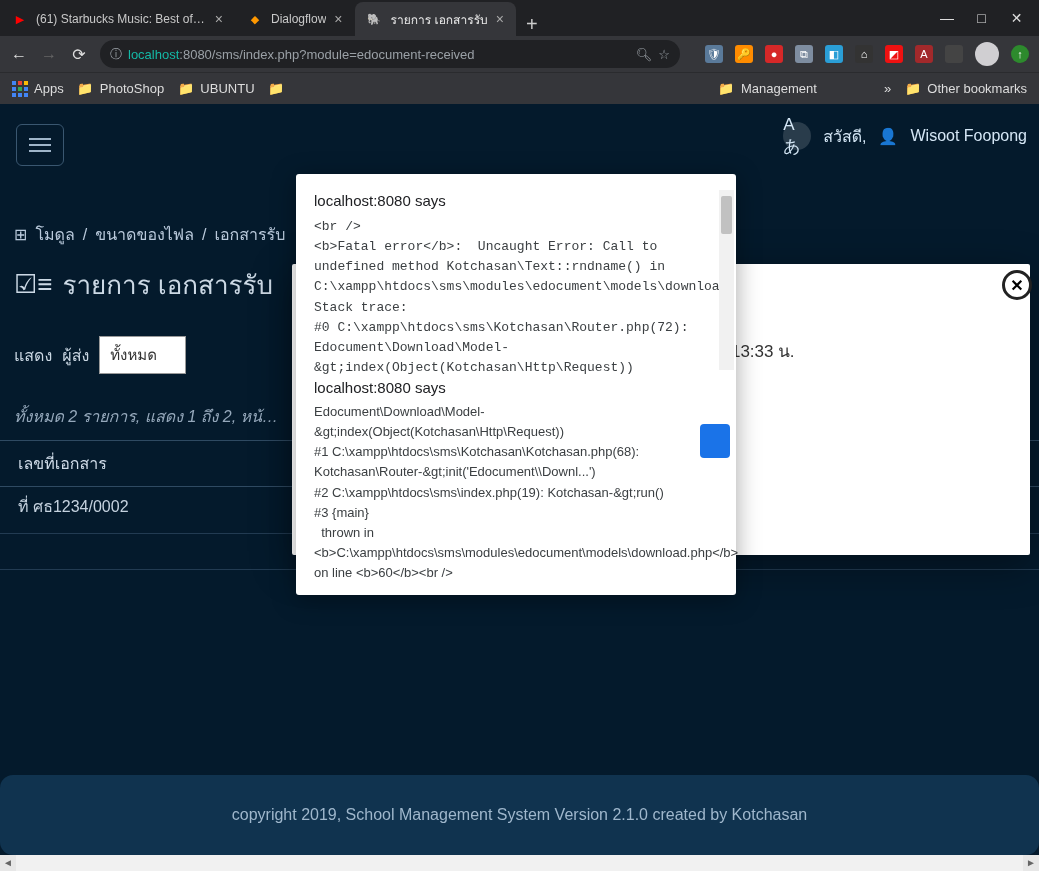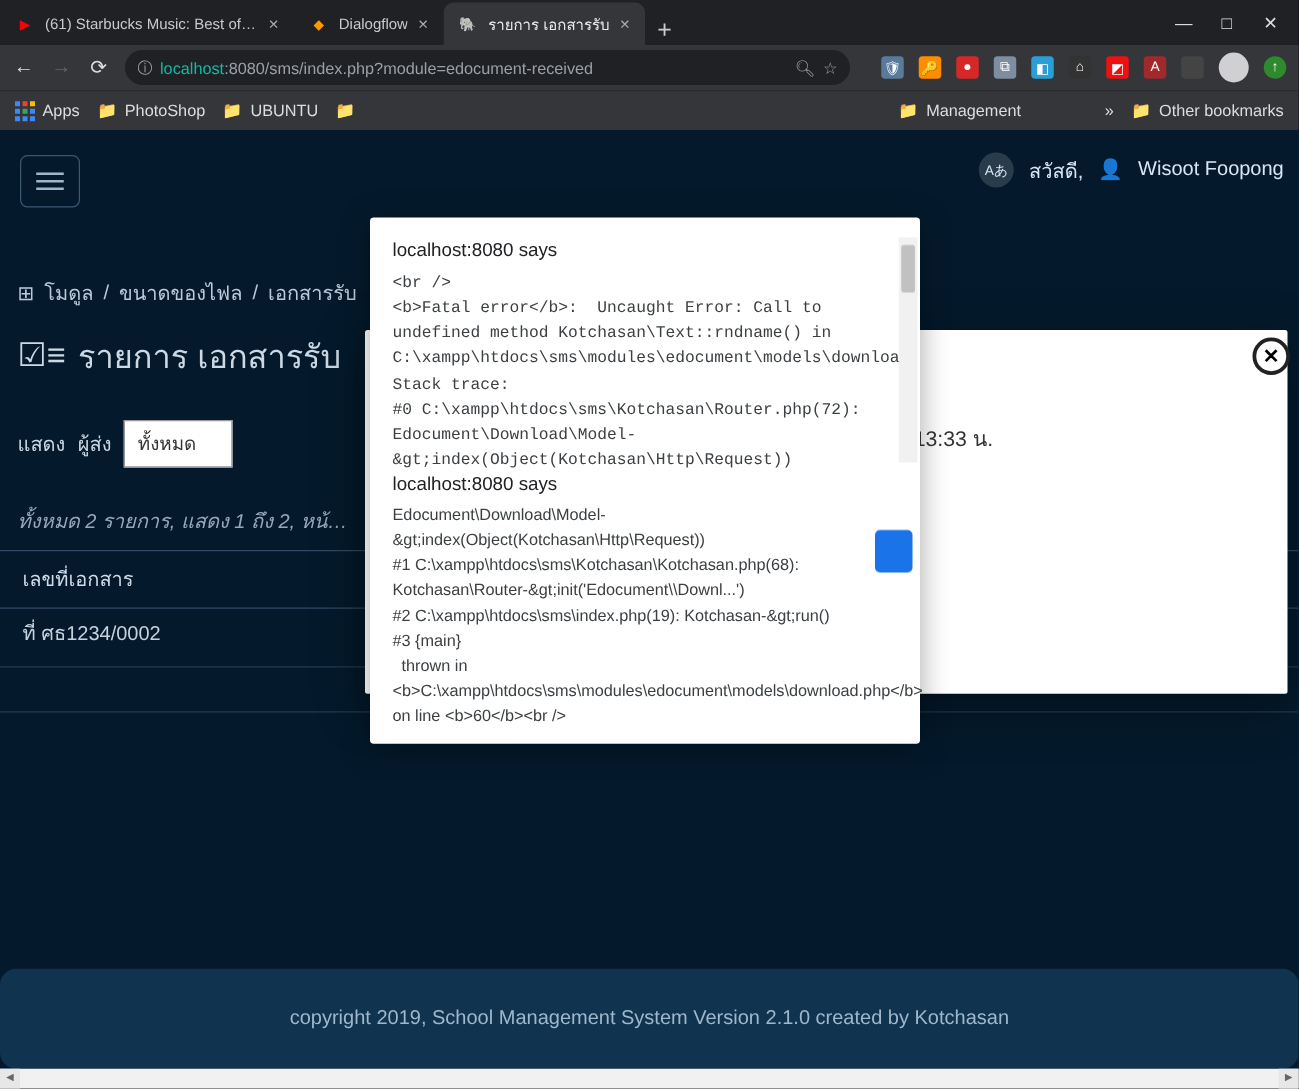--- a/index.html
+++ b/index.html
@@ -30,21 +30,21 @@
 .bookbar .bm { display: flex; align-items: center; gap: 6px; white-space: nowrap; }
 .bookbar .bm .folder { color: #f0c24a; }
 .bookbar .apps { display: inline-grid; grid-template-columns: repeat(3,4px); grid-template-rows: repeat(3,4px); gap: 2px; }
 .bookbar .apps i { background: #4285f4; width: 4px; height: 4px; }
 .bookbar .apps i:nth-child(2){background:#ea4335;} .bookbar .apps i:nth-child(3){background:#fbbc05;} .bookbar .apps i:nth-child(5){background:#34a853;}
 .bookbar .more { margin-left: auto; }
 
 .page { position: relative; height: calc(871px - 36px - 36px - 32px - 16px); background: #0a3a63; overflow: hidden; }
 .overlay { position: absolute; inset: 0; background: rgba(0,0,0,0.55); }
 .topright { position: absolute; top: 18px; right: 12px; display: flex; align-items: center; gap: 12px; color: #d5e7f6; font-size: 16px; }
-.topright .ico { width: 28px; height: 28px; border-radius: 50%; background: rgba(255,255,255,0.15); display: flex; align-items: center; justify-content: center; font-size: 11px; }
+.topright .ico { width: 28px; height: 28px; border-radius: 50%; background: rgba(255,255,255,0.15); display: flex; align-items: center; justify-content: center; font-size: 17px; }
 .hamburger { position: absolute; top: 20px; left: 16px; width: 48px; height: 42px; border: 1px solid #3a5770; border-radius: 6px; display: flex; flex-direction: column; justify-content: center; align-items: center; gap: 4px; }
 .hamburger i { width: 22px; height: 2px; background: #9fb5c9; display: block; }
 .breadcrumb { position: absolute; top: 118px; left: 14px; color: #b9c9db; font-size: 16px; display:flex; gap:8px; align-items:center;}
 .pagetitle { position: absolute; top: 160px; left: 14px; color: #ccd9e5; font-size: 26px; display:flex; gap:10px; align-items:center;}
 .filters { position: absolute; top: 232px; left: 14px; display: flex; align-items: center; gap: 10px; color: #cbd8e4; font-size: 16px; }
 .filters select, .filters .sel { background: #fff; border: 1px solid #999; padding: 6px 28px 6px 10px; font-size: 15px; color: #333; appearance: none; position: relative; }
 .summary { position: absolute; top: 300px; left: 14px; color: #95a8bb; font-size: 16px; font-style: italic; }
 .thead { position: absolute; top: 336px; left: 0; right: 0; padding: 10px 18px; display: flex; gap: 240px; color: #cfdbe8; font-size: 16px; border-top: 1px solid #2f4a62; border-bottom: 1px solid #2f4a62; }
 .trow { position: absolute; left: 0; right: 0; padding: 14px 18px; color: #c5d2df; font-size: 16px; border-bottom: 1px solid #223b52; }
 .trow.r1 { top: 376px; } .trow.r2 { top: 412px; text-align: center; }

